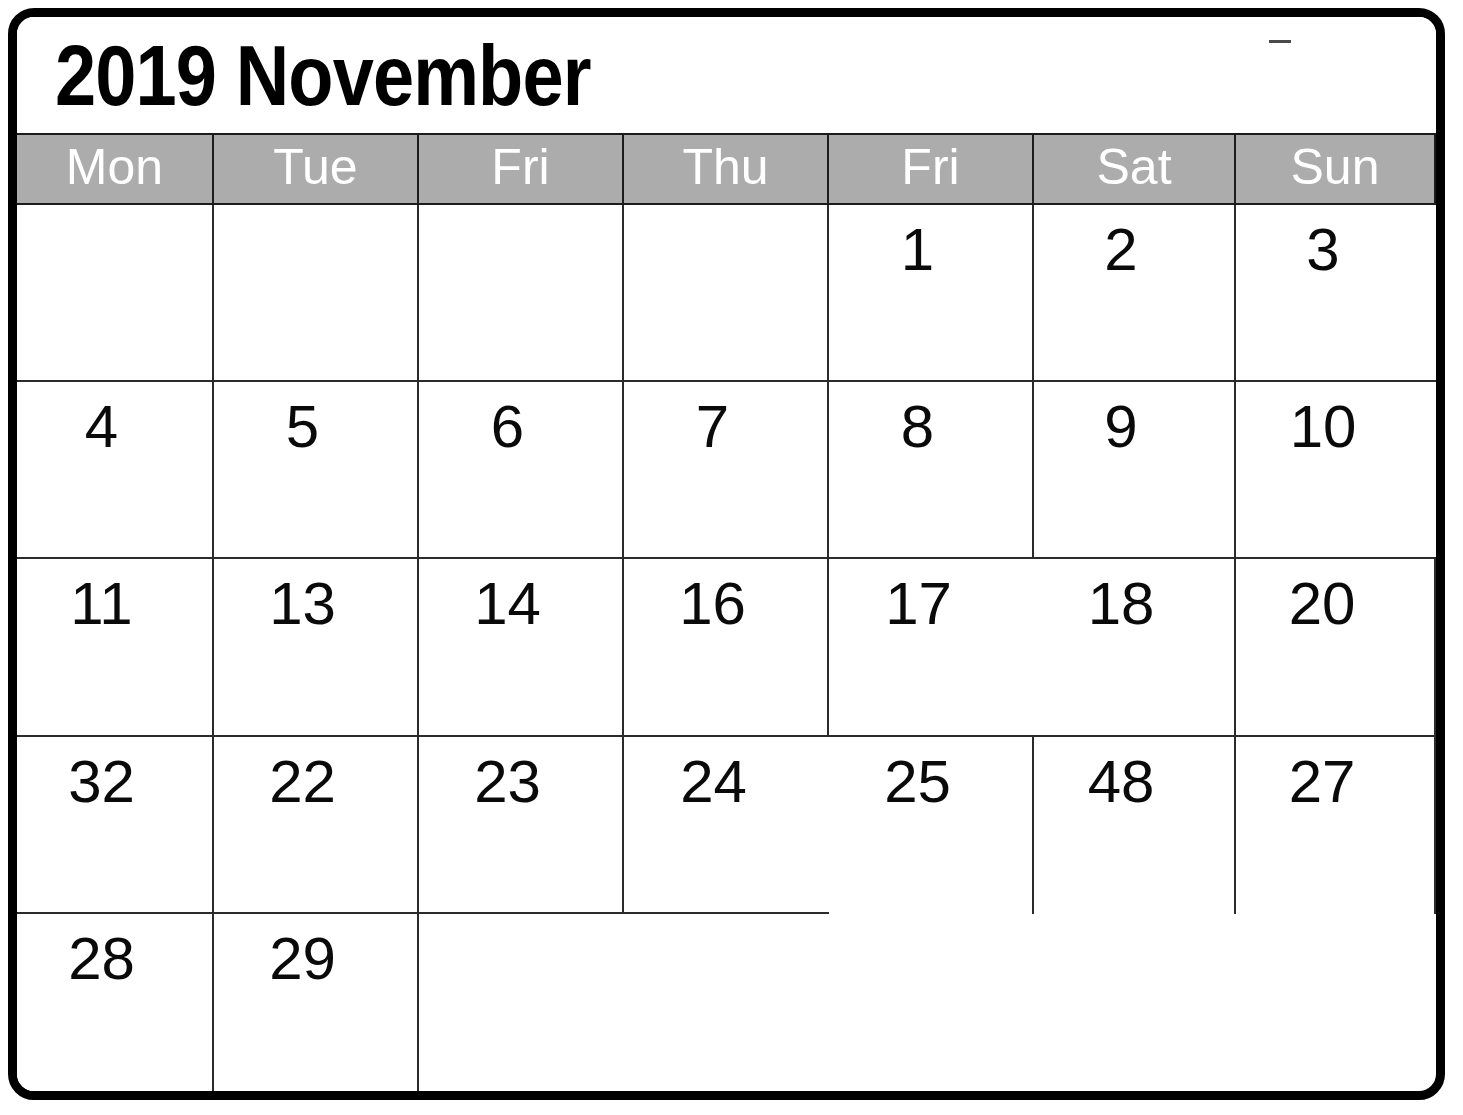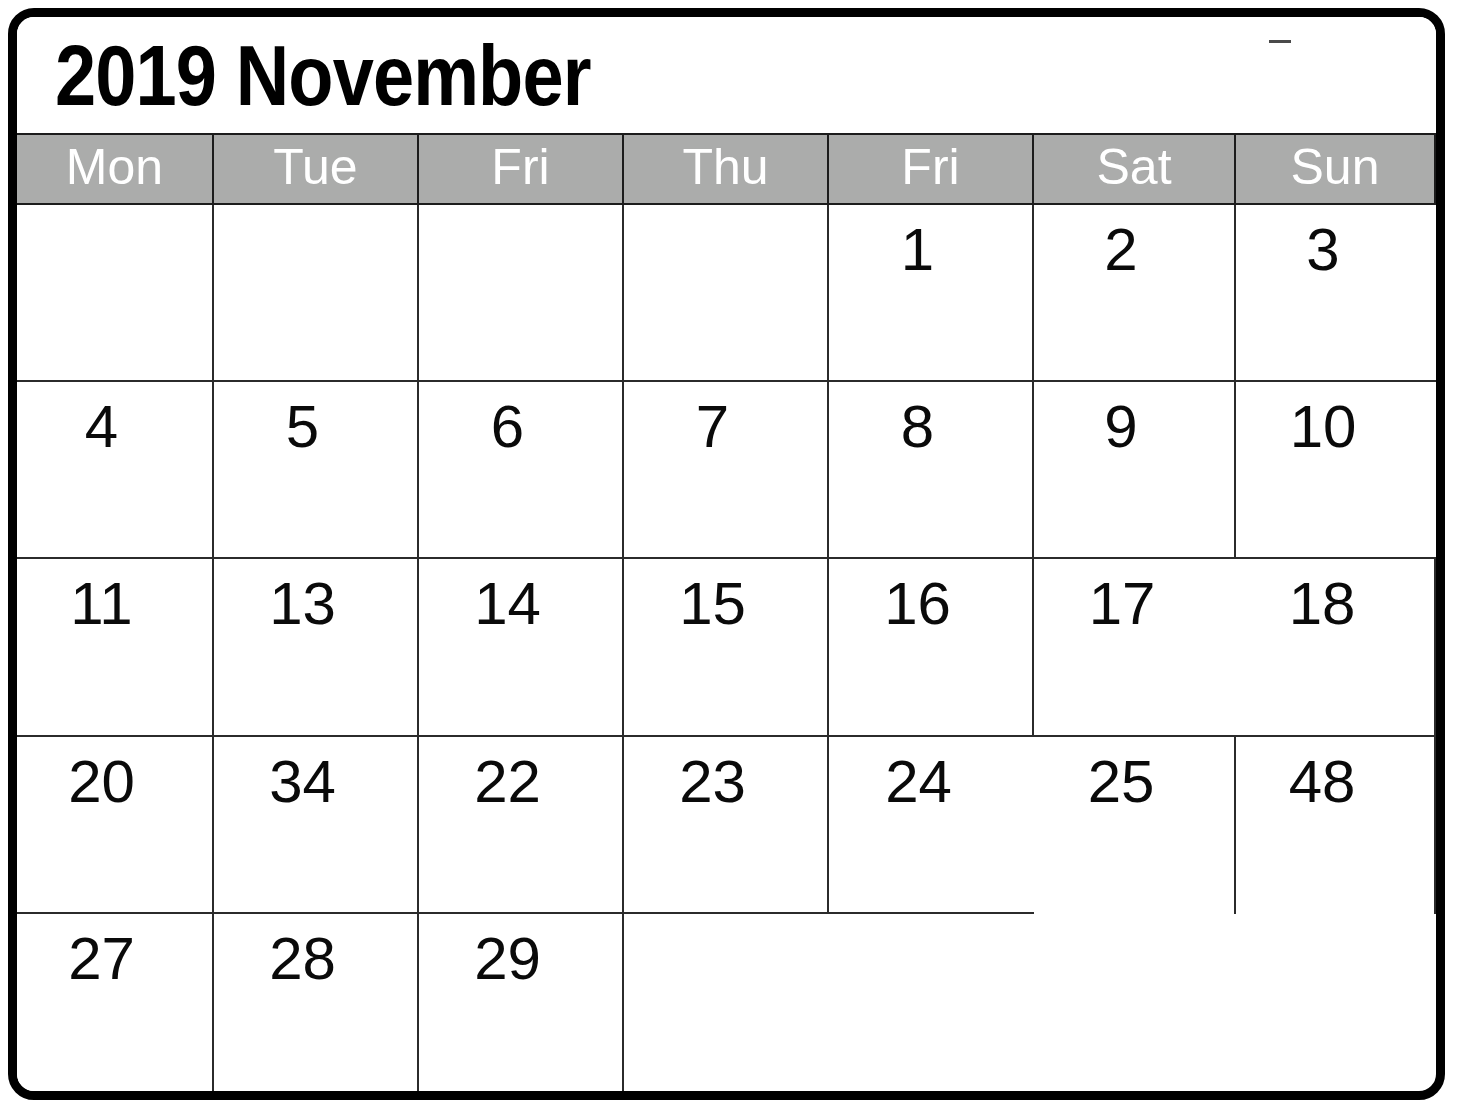--- a/index.html
+++ b/index.html
@@ -201,37 +201,34 @@
       <div class="day-cell">
           <div class="day-number">11</div>
         </div>
       <div class="day-cell">
           <div class="day-number">13</div>
         </div>
       <div class="day-cell">
           <div class="day-number">14</div>
         </div>
       <div class="day-cell">
-          <div class="day-number">15</div>
-        </div>
-      <div class="day-cell">
           <div class="day-number">16</div>
         </div>
       <div class="day-cell last-col">
           <div class="day-number">17</div>
         </div>
 
       <div class="day-cell">
           <div class="day-number">18</div>
         </div>
       <div class="day-cell">
           <div class="day-number">20</div>
         </div>
       <div class="day-cell">
-          <div class="day-number">34</div>
+          <div class="day-number">32</div>
         </div>
       <div class="day-cell">
           <div class="day-number">22</div>
         </div>
       <div class="day-cell">
           <div class="day-number">23</div>
         </div>
       <div class="day-cell last-col">
           <div class="day-number">24</div>
         </div>

